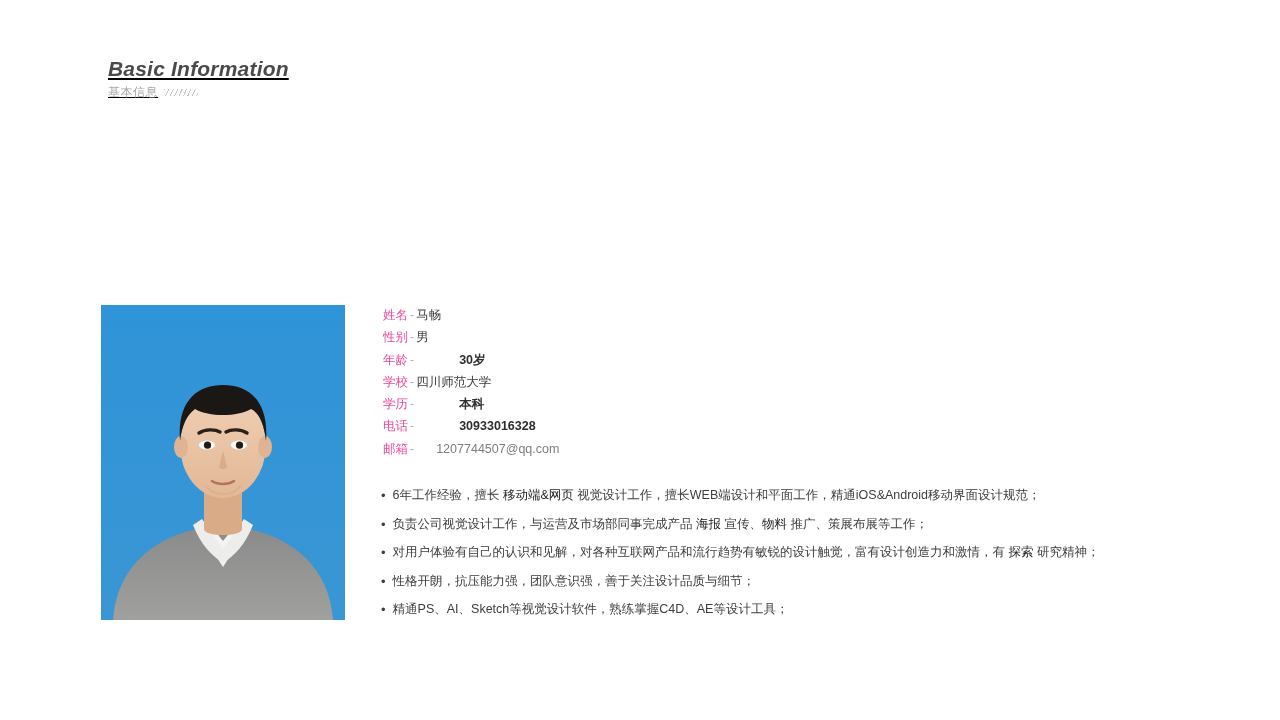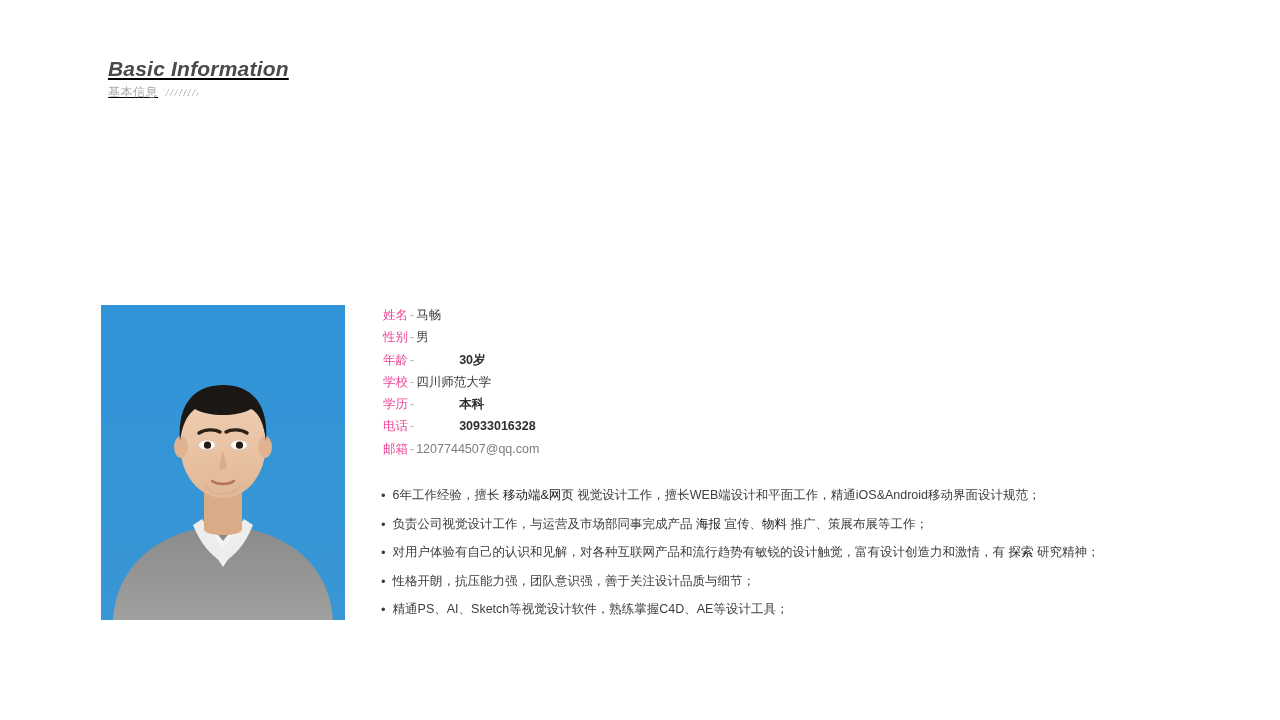--- a/index.html
+++ b/index.html
@@ -92,20 +92,21 @@
   .info-value {
     color: #3d3d3d;
   }
   .info-value.bold {
     font-weight: bold;
     color: #2e2e2e;
     margin-left: 43px;
   }
   .info-value.light {
     color: #7d7d7d;
+    margin-left: 20px;
   }
 
   
   .bullets {
     position: absolute;
     left: 381px;
     top: 487px;
     width: 820px;
   }
   .bullet-item {

